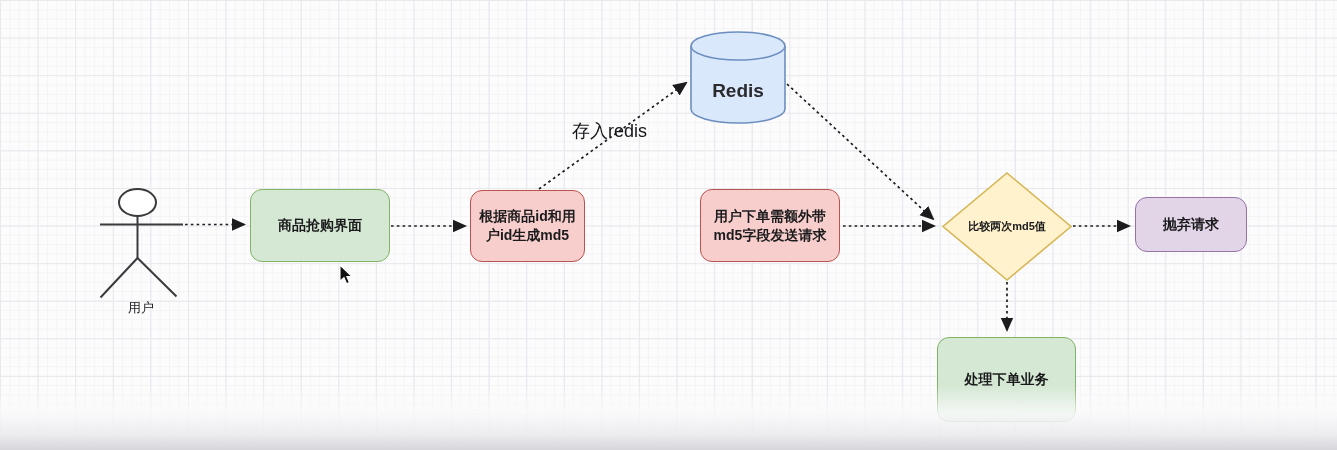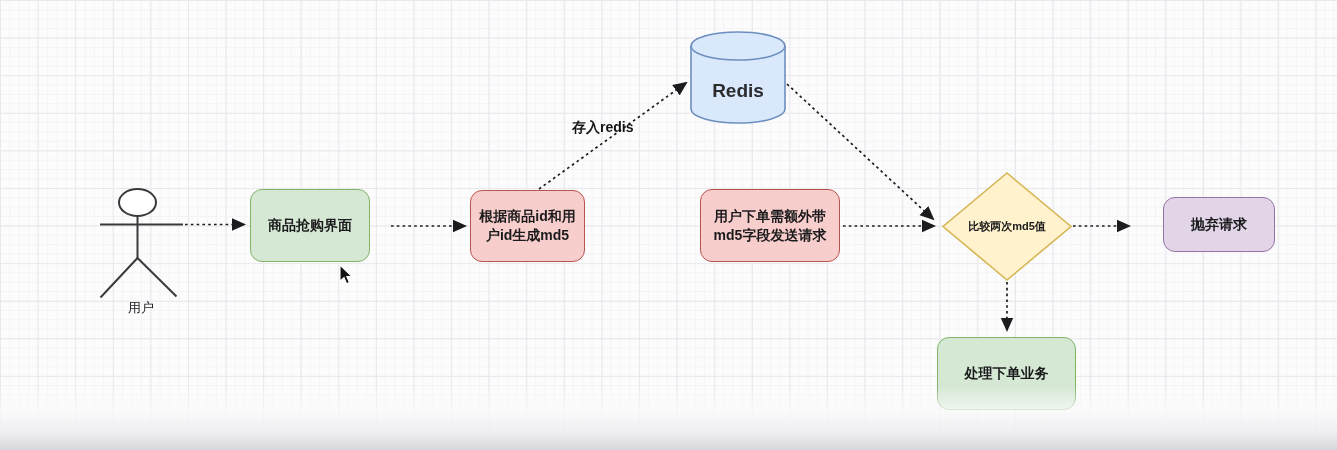--- a/index.html
+++ b/index.html
@@ -22,45 +22,45 @@
     display:flex;align-items:center;justify-content:center;
     text-align:center;
     border-radius:12px;
     border:1.6px solid;
     font-size:14px;font-weight:600;color:#1b1b1d;
     line-height:1.35;
     box-sizing:border-box;
   }
   .node.green{background:var(--green-fill);border-color:var(--green-stroke);}
   .node.red{background:var(--red-fill);border-color:var(--red-stroke);}
-  .node.purple{background:var(--purple-fill);border-color:var(--purple-stroke);margin-left:28px;}
+  .node.purple{background:var(--purple-fill);border-color:var(--purple-stroke);}
   .floating-label{
     position:absolute;
-    font-size:14px;font-weight:700;color:#141416;
+    font-size:18px;font-weight:400;color:#141416;
     white-space:nowrap;
   }
   .small-label{
     position:absolute;
     font-size:13px;font-weight:400;color:#1b1b1d;
     text-align:center;
   }
   #redis-label{
     position:absolute;left:691px;top:80px;width:94px;
     text-align:center;font-size:19px;font-weight:700;color:#2b2b2e;
   }
   #diamond-label{
     position:absolute;left:943px;top:173px;width:128px;height:107px;
     display:flex;align-items:center;justify-content:center;
     font-size:11px;font-weight:700;color:#1b1b1d;
   }
-  #node-purchase-ui{left:250px;top:189px;width:120px;height:73px;}
+  #node-purchase-ui{left:250px;top:189px;width:140px;height:73px;}
   #node-gen-md5{left:470px;top:190px;width:115px;height:72px;padding:0 8px;}
   #node-order-request{left:700px;top:189px;width:140px;height:73px;padding:16px 12px;}
   #node-discard{left:1135px;top:197px;width:112px;height:55px;}
-  #node-process-order{left:937px;top:337px;width:139px;height:73px;}
+  #node-process-order{left:937px;top:337px;width:139px;height:85px;}
   #label-store-redis{left:572px;top:119px;}
   #label-fetch-md5{left:810px;top:141px;}
   #actor-label{left:110px;top:299px;width:62px;}
   #bottom-fade{
     position:absolute;left:0;right:0;bottom:0;height:64px;
     background:linear-gradient(to bottom,
       rgba(255,255,255,0) 0%,
       rgba(250,250,251,0.82) 42%,
       rgba(235,235,238,0.92) 76%,
       rgba(214,214,219,1) 100%);

